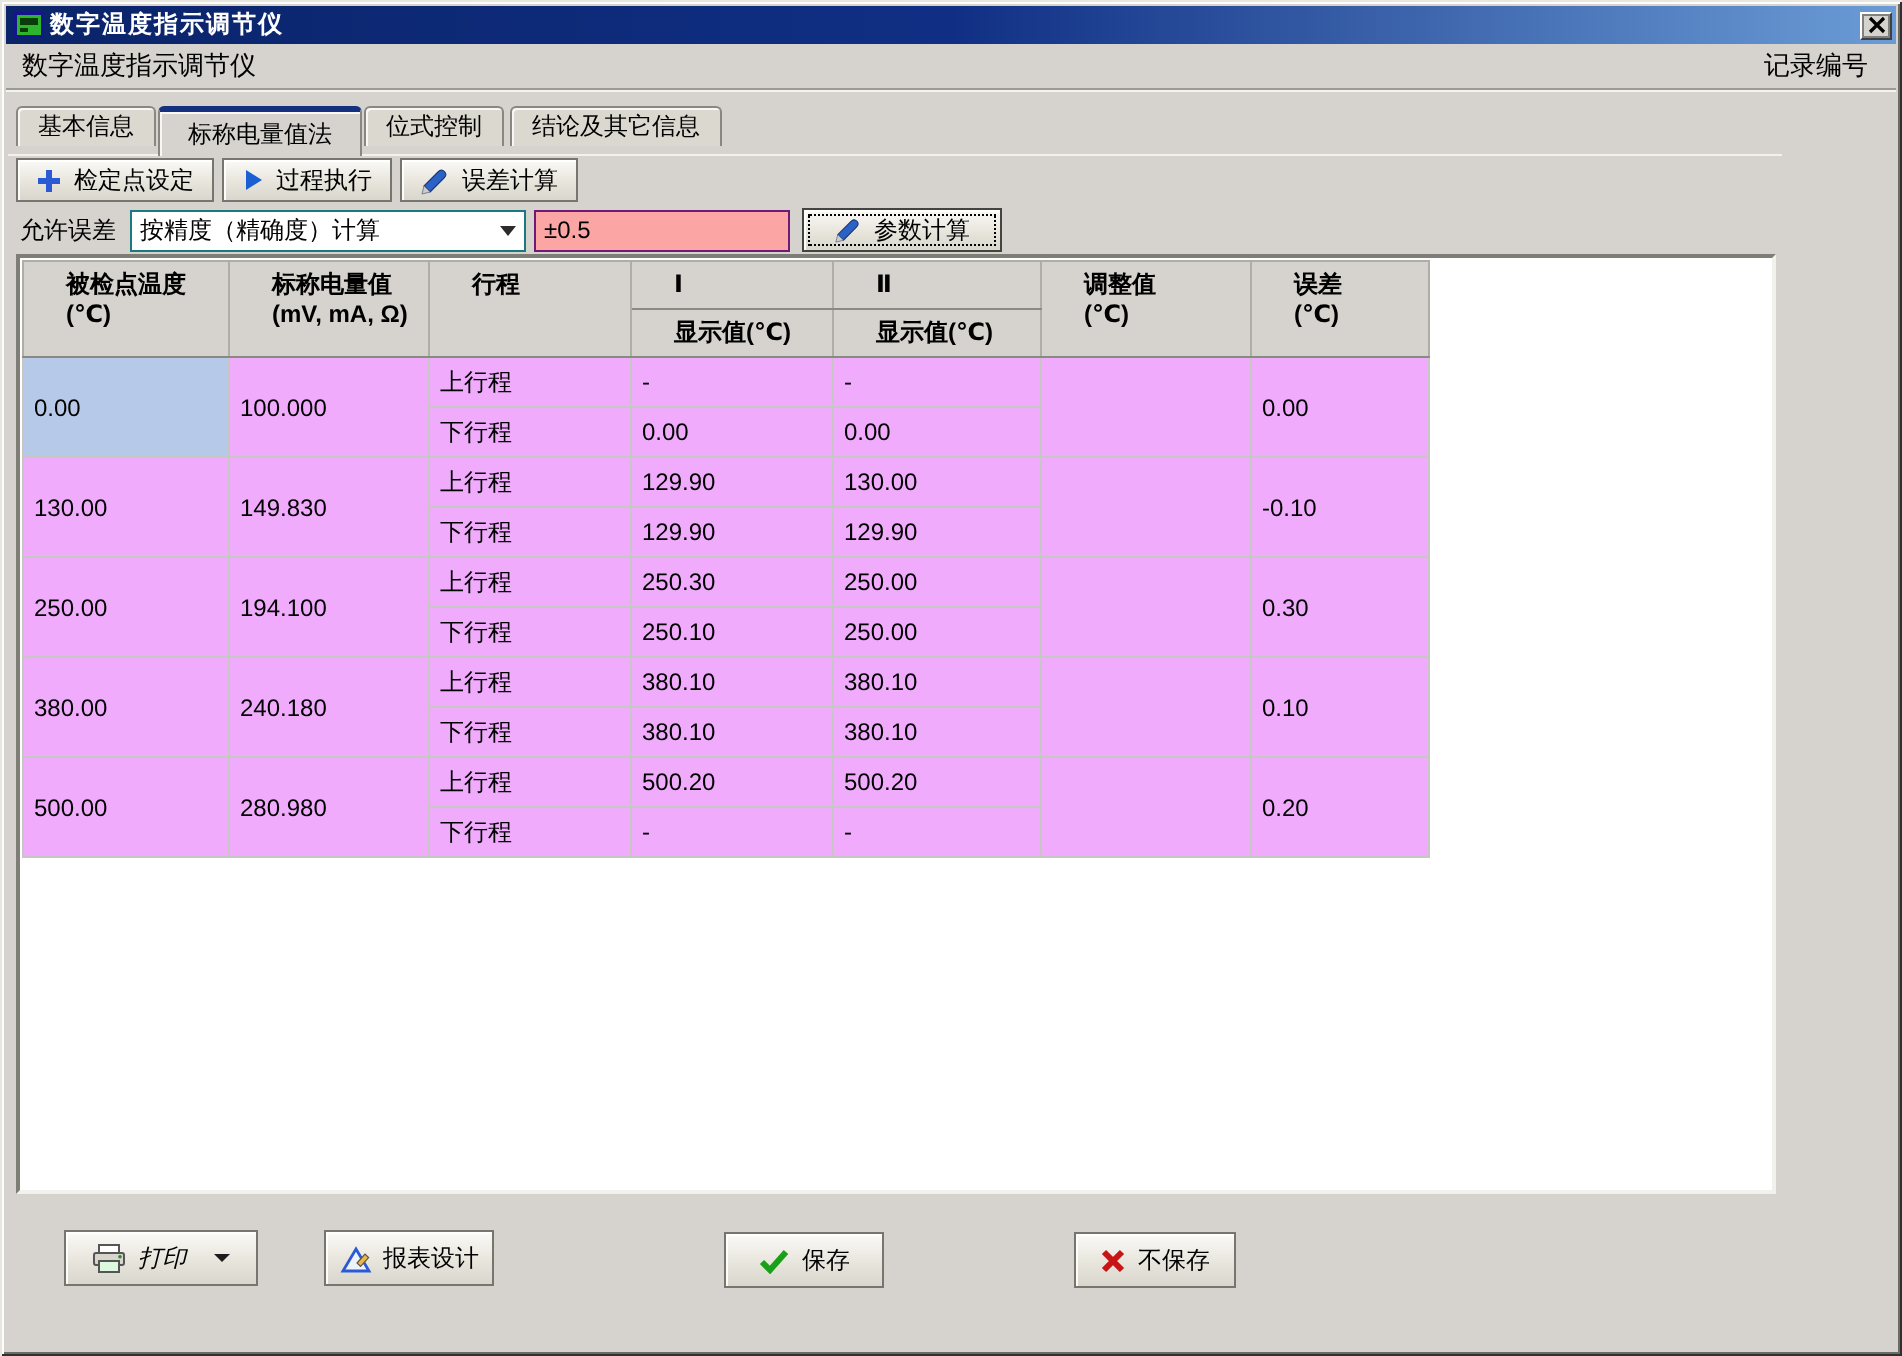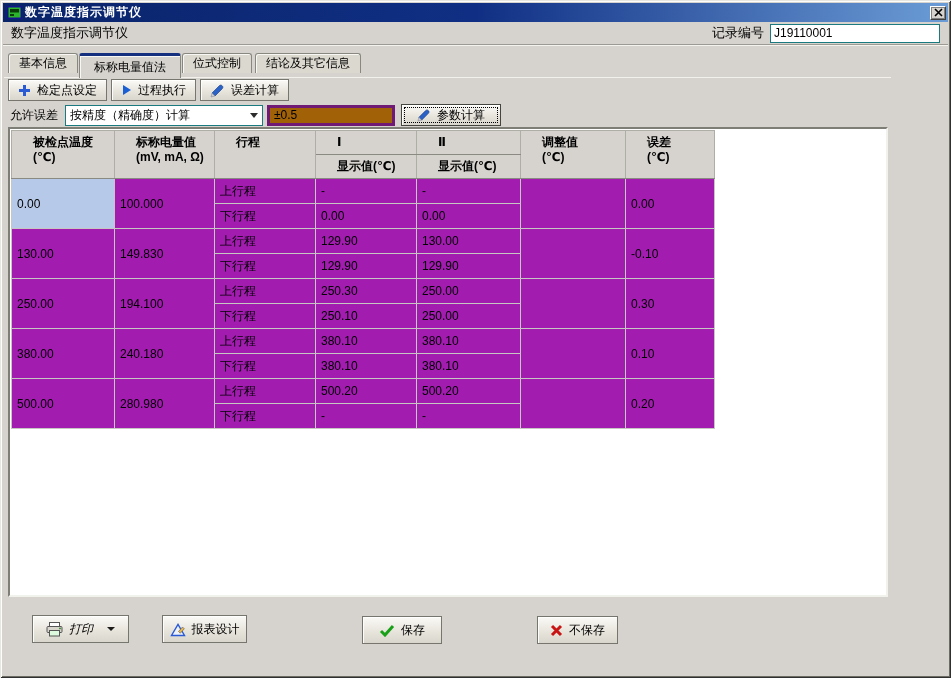--- a/index.html
+++ b/index.html
@@ -62,39 +62,39 @@
   
   #filterrow { position:absolute; left:10px; top:104px; height:22px; display:flex; align-items:center; }
   #filterrow .flabel { width:55px; font-size:12px; }
   .flatcombo {
     width:198px; height:21px; background:#fff; border:1px solid #1a7a80;
     display:flex; align-items:center; padding:0 4px; font-size:12px;
   }
   .flatcombo .combo-arrow { margin-left:auto; width:0; height:0;
     border-left:4px solid transparent; border-right:4px solid transparent; border-top:5px solid #2c2c2c; }
   #tolerance {
-    width:128px; height:21px; margin-left:4px; border:3px solid #701a75; background:#a16207;
+    width:128px; height:21px; margin-left:4px; border:1px solid #701a75; background:#fca5a5;
     font:12px "Liberation Sans","DejaVu Sans",sans-serif; padding:0 4px; outline:none;
   }
   #param-calc { height:22px; width:100px; margin-left:6px; border:1px solid #45453f;
     outline:1px dotted #000; outline-offset:-4px; }
   
   #panel {
     position:absolute; left:8px; top:127px; width:880px; height:470px; background:#fff;
     border:2px solid; border-color:#7e7e76 #f2f2ec #f2f2ec #7e7e76;
   }
   #grid { border-collapse:collapse; position:absolute; left:1px; top:1px; table-layout:fixed; }
   #grid th, #grid td { border:1px solid #c6c6c2; overflow:hidden; }
   #grid thead th {
     background:#d6d3ce; font-weight:bold; text-align:left; vertical-align:top;
     padding:4px 0 0 21px; font-size:12px; line-height:15px; border-color:#aeaea6; border-bottom-color:#8a8a82;
   }
   #grid thead tr { height:24px; }
   #grid tbody tr { height:25px; }
-  #grid td { font-size:12px; padding-left:5px; vertical-align:middle; background:#a21caf; }
+  #grid td { font-size:12px; padding-left:5px; vertical-align:middle; background:#f0abfc; }
   #grid td.selected-cell { background:#b7c9e8; }
   
   .footer-btn { position:absolute; height:28px; }
   #print-btn   { left:32px;  top:615px; width:97px;font-style:italic;  }
   #report-btn  { left:162px; top:615px; width:85px;  }
   #save-btn    { left:362px; top:616px; width:80px;  }
   #nosave-btn  { left:537px; top:616px; width:81px;  }
   .drop-arrow { width:0; height:0; border-left:4px solid transparent; border-right:4px solid transparent;
     border-top:4px solid #1c1c1c; margin-left:8px; }
   .icon { display:inline-flex; align-items:center; justify-content:center; }
@@ -119,21 +119,20 @@
         <svg width="9" height="9" viewBox="0 0 9 9">
             <path d="M1 1 L8 8 M8 1 L1 8" stroke="#000" stroke-width="1.6"></path>
           </svg>
       </span>
     </span>
   </div>
 
   <div id="strip">
     <span class="app-name">数字温度指示调节仪</span>
     <span class="rec-label">记录编号</span>
-    <input value="J19110001" style="">
   </div>
 
   <div id="tab-underline"></div>
   <div id="tabbar">
     <div class="tab">基本信息</div>
     <div class="tab selected">标称电量值法</div>
     <div class="tab">位式控制</div>
     <div class="tab">结论及其它信息</div>
   </div>
 

